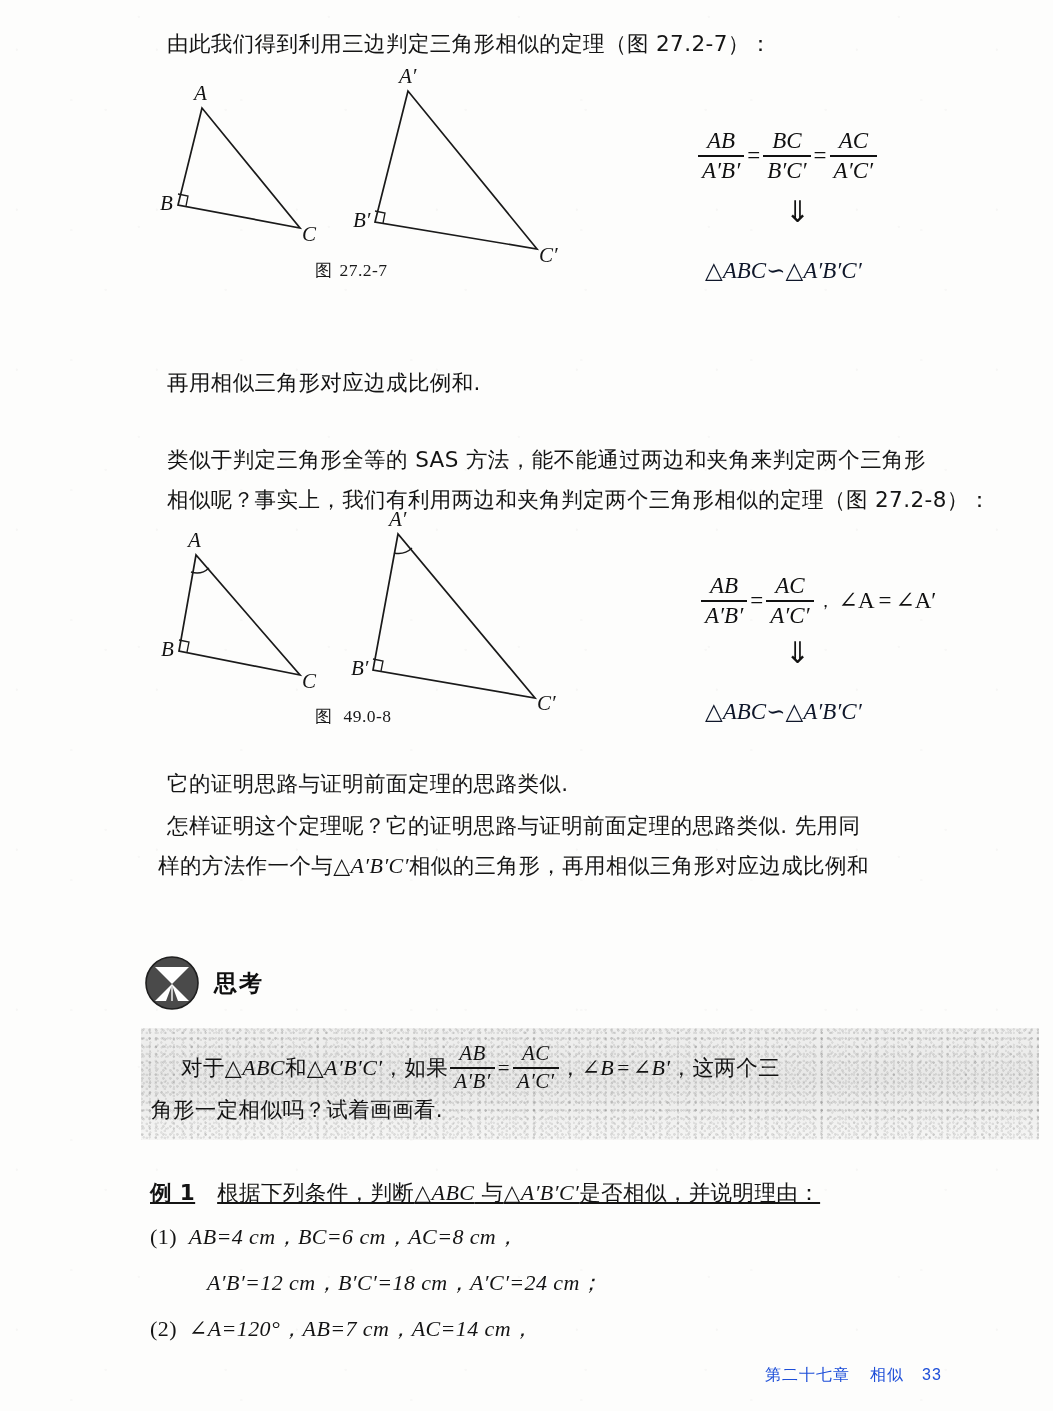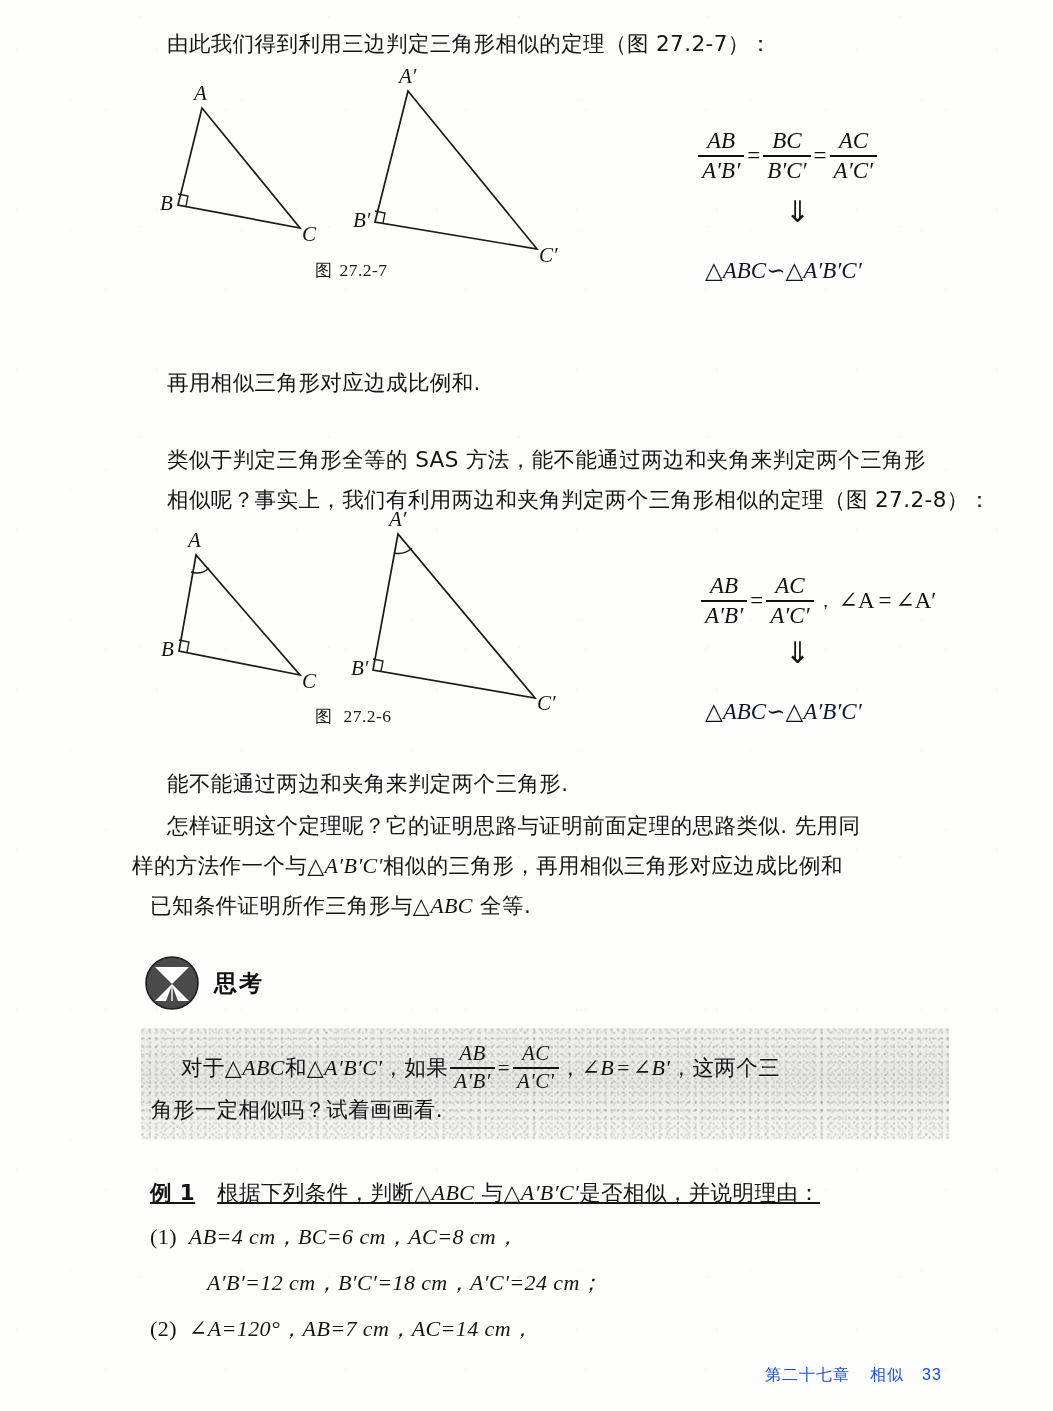--- a/index.html
+++ b/index.html
@@ -231,21 +231,21 @@
     </svg>
     <span class="vlabel" style="left:38px; top:0px;">A</span>
     <span class="vlabel" style="left:11px; top:109px;">B</span>
     <span class="vlabel" style="left:152px; top:141px;">C</span>
     <span class="vlabel" style="left:239px; top:-21px;">A′</span>
     <span class="vlabel" style="left:201px; top:128px;">B′</span>
     <span class="vlabel" style="left:387px; top:163px;">C′</span>
   </div>
   <div class="figcap" style="left:315px; top:705px;">
     <span class="cn">图</span>
-    <span style="margin-left:6px;">27.2-6</span>
+    <span style="margin-left:6px;">49.0-8</span>
   </div>
 
   <div class="mathrow" style="left:700px; top:573px;">
     <span class="frac">
       <span class="num">AB</span>
       <span class="bar"></span>
       <span class="den">A′B′</span>
     </span>
     <span class="eqs">=</span>
     <span class="frac">
@@ -257,47 +257,44 @@
     <span class="eqs mi">∠A</span>
     <span class="eqs">=</span>
     <span class="eqs mi">∠A′</span>
   </div>
   <div class="darrow" style="left:785px; top:638px;">⇓</div>
   <div class="concl" style="left:705px; top:698px;">
     <span class="op">△</span><span>ABC</span><span class="op">∽</span><span class="op">△</span><span>A′B′C′</span>
   </div>
 
   <div class="para" style="left:167px; top:764px;">
-    <span>能不能通过两边和夹角来判定两个三角形.</span>
+    <span>它的证明思路与证明前面定理的思路类似.</span>
   </div>
 
   <div class="para" style="left:167px; top:806px;">
     <span>怎样证明这个定理呢？它的证明思路与证明前面定理的思路类似. 先用同</span>
   </div>
-  <div class="para" style="left:132px; top:846px;">
+  <div class="para" style="left:158px; top:846px;">
     <span>样的方法作一个与</span><span class="mi" style="font-size:22px;">△A′B′C′</span><span>相似的三角形，再用相似三角形对应边成比例和</span>
-  </div>
-  <div class="para" style="left:150px; top:886px;">
-    <span>已知条件证明所作三角形与</span><span class="mi" style="font-size:22px;">△ABC</span><span> 全等.</span>
   </div>
 
   <div id="think-head" style="left:144px; top:955px;">
     <svg width="56" height="56" viewBox="0 0 56 56">
       <circle cx="28" cy="28" r="26" fill="#4a4a4a"></circle>
       <circle cx="28" cy="28" r="26" fill="none" stroke="#1f1f1f" stroke-width="1.6"></circle>
 
       <path d="M11,12 L45,12 L28,29 Z" fill="#ffffff"></path>
       <path d="M28,29 L45,46 L11,46 Z" fill="#ffffff"></path>
       <path d="M28,30 L22,46 L34,46 Z" fill="#4a4a4a"></path>
       <path d="M28,30 L28,46" stroke="#ffffff" stroke-width="1.4"></path>
     </svg>
     <span class="think-title">思考</span>
   </div>
 
-  <div id="think-box" style="left:141px; top:1028px; width:808px; height:112px;">
+  <div id="think-box" style="left:141px; top:1028px; width:898px; height:112px;">
     <div class="para" style="left:40px; top:14px; display:flex; align-items:center; line-height:32px;">
       <span>对于</span>
         <span class="mi" style="font-size:22px;">△ABC</span>
         <span> 和</span>
         <span class="mi" style="font-size:22px;">△A′B′C′</span>
         <span>，如果</span>
       <span class="frac" style="font-family:'Liberation Serif',serif; font-size:21px; margin-left:2px;">
         <span class="num">AB</span>
         <span class="bar"></span>
         <span class="den">A′B′</span>

